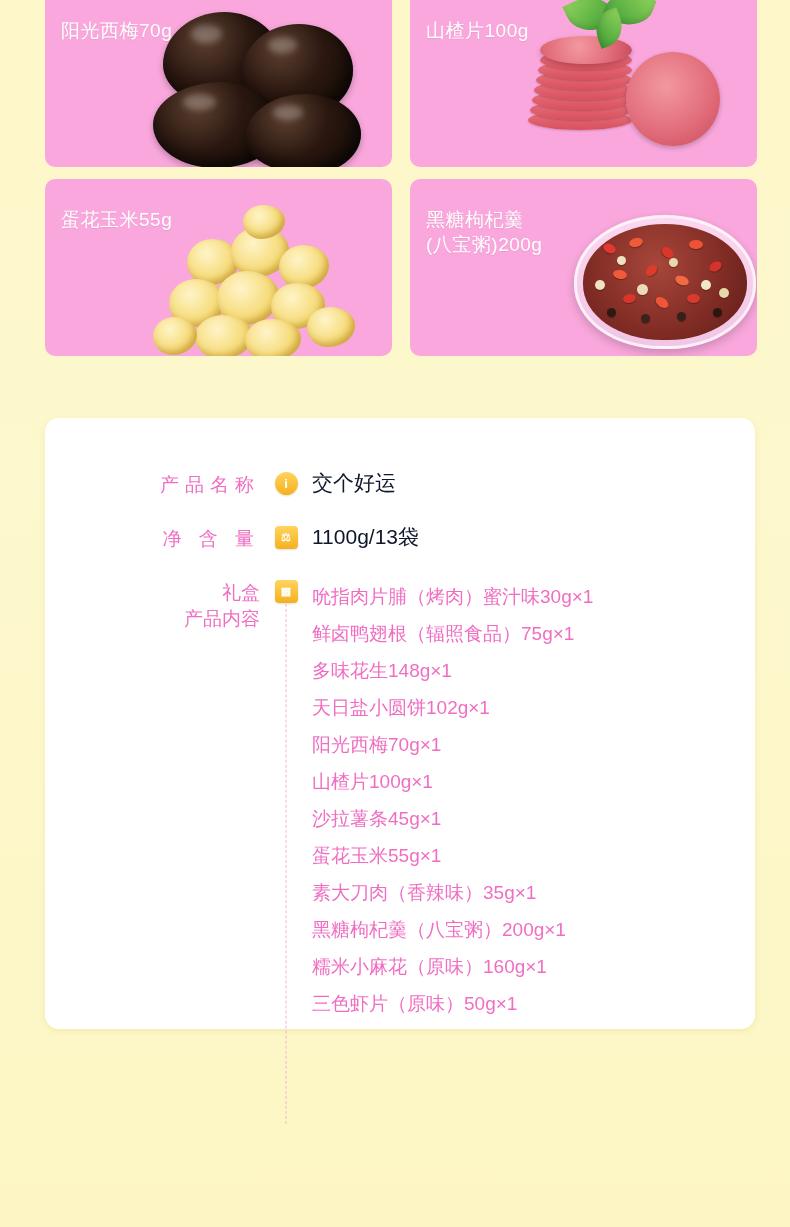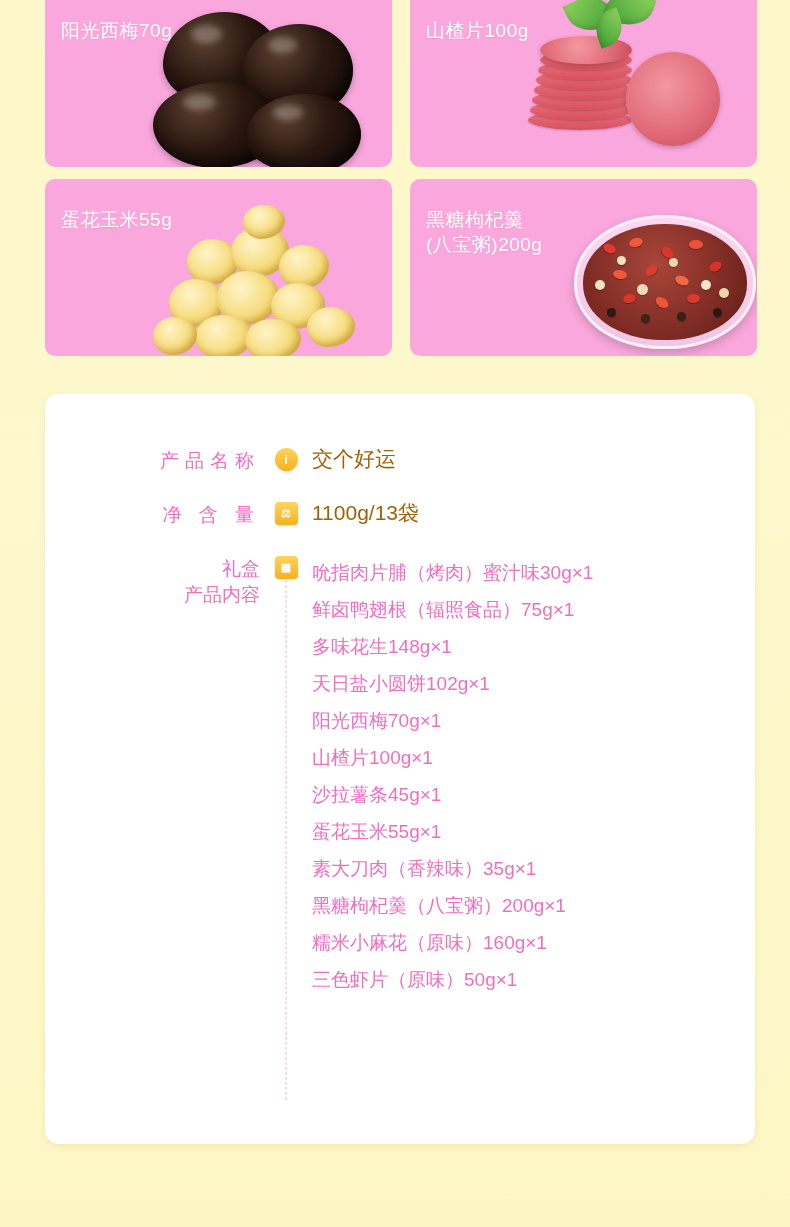--- a/index.html
+++ b/index.html
@@ -117,23 +117,23 @@
   .bean {
     position: absolute;
     border-radius: 50%;
     box-shadow: 0 1px 1px rgba(0,0,0,.3);
   }
 
   
   .info-card {
     position: absolute;
     left: 45px;
-    top: 394px;
+    top: 418px;
     width: 710px;
-    height: 750px;
+    height: 611px;
     background: #ffffff;
     border-radius: 14px;
     box-shadow: 0 2px 6px rgba(180,160,60,.15);
   }
   .rows {
     position: absolute;
     left: 0; top: 52px;
     width: 100%;
   }
   .row {
@@ -173,21 +173,21 @@
     position: absolute;
     left: 50%;
     top: 26px;
     width: 0;
     border-left: 1px dashed #f3b4da;
     height: 520px;
     transform: translateX(-0.5px);
     z-index: 1;
   }
   .row-value {
-    color: #a16207;
+    color: #0f172a;
     font-size: 19px;
     line-height: 26px;
   }
   .row-value.big { font-size: 21px; }
   .contents-list {
     list-style: none;
     margin: 0;
     padding: 0;
   }
   .contents-list li {

